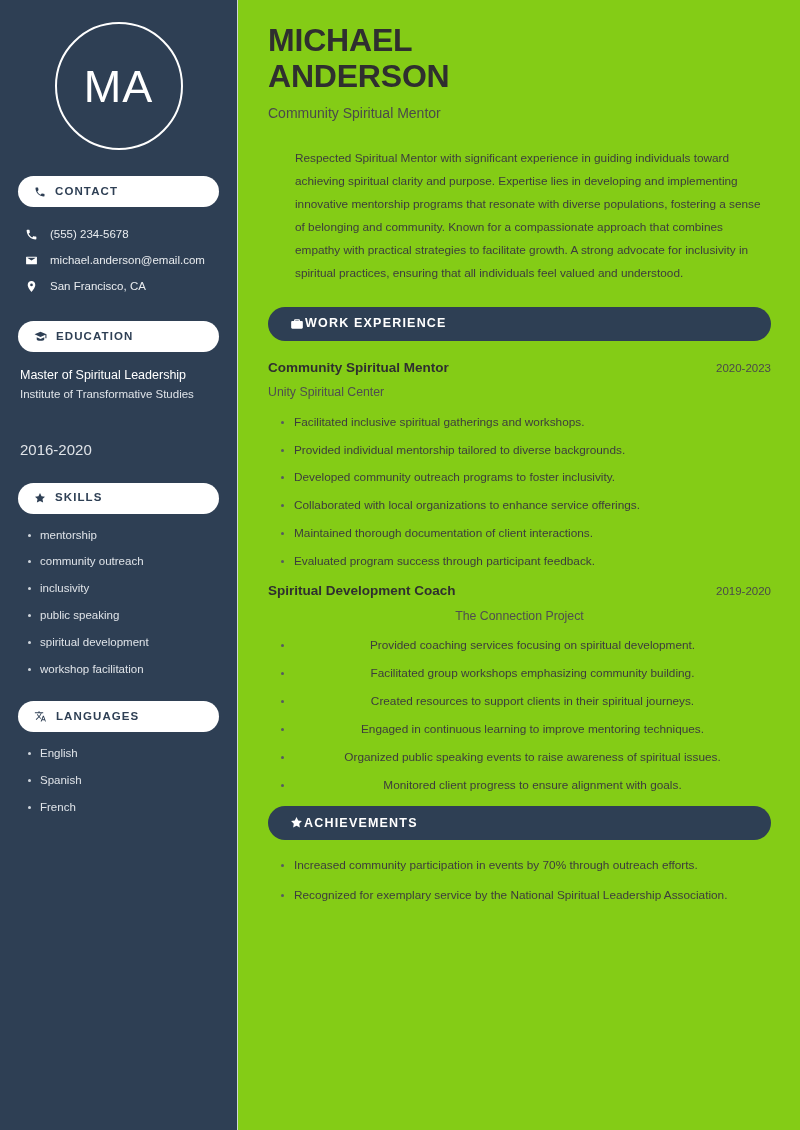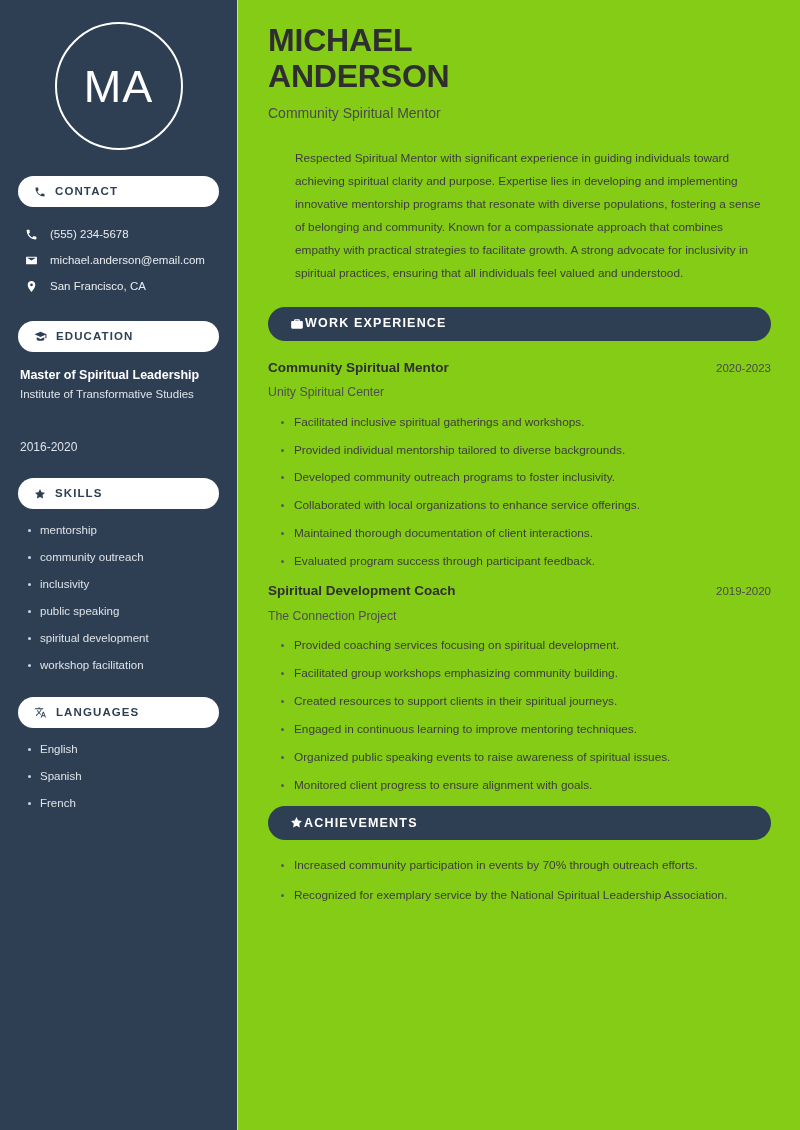--- a/index.html
+++ b/index.html
@@ -100,33 +100,33 @@
     color: #e9ecef;
     font-size: 11.5px;
     line-height: 1.3;
     word-break: break-word;
   }
 
   .edu-block { padding: 0 2px 6px 2px; margin-bottom: 16px; }
   .edu-degree {
     color: #ffffff;
     font-size: 12.5px;
-    font-weight: bold;
+    font-weight: normal;
     line-height: 1.45;
     margin-bottom: 2px;
   }
   .edu-school {
     color: #dfe3e8;
     font-size: 11.5px;
     line-height: 1.45;
     margin-bottom: 2px;
   }
   .edu-years {
     color: #dfe3e8;
-    font-size: 12px;
+    font-size: 15px;
     line-height: 1.45;
     margin-top: 36px;
   }
 
   .side-list { list-style: none; padding-left: 8px; margin-bottom: 20px; }
   .side-list li {
     position: relative;
     color: #dfe3e8;
     font-size: 11.5px;
     line-height: 1.3;
@@ -249,21 +249,21 @@
     content: "";
     position: absolute;
     left: 3px;
     top: 6px;
     width: 3px;
     height: 3px;
     background: #555b61;
     border-radius: 50%;
   }
 
-  .job2 { margin-top: 8px; }
+  .job2 { margin-top: 8px; text-align: center; }
   .job2 .bullets li { margin-bottom: 12px; }
 
   .ach-bar { margin-top: 10px; }
   .ach-list li { margin-bottom: 14px; }
 </style>
 </head>
 <body>
 
 <div class="page">
 

